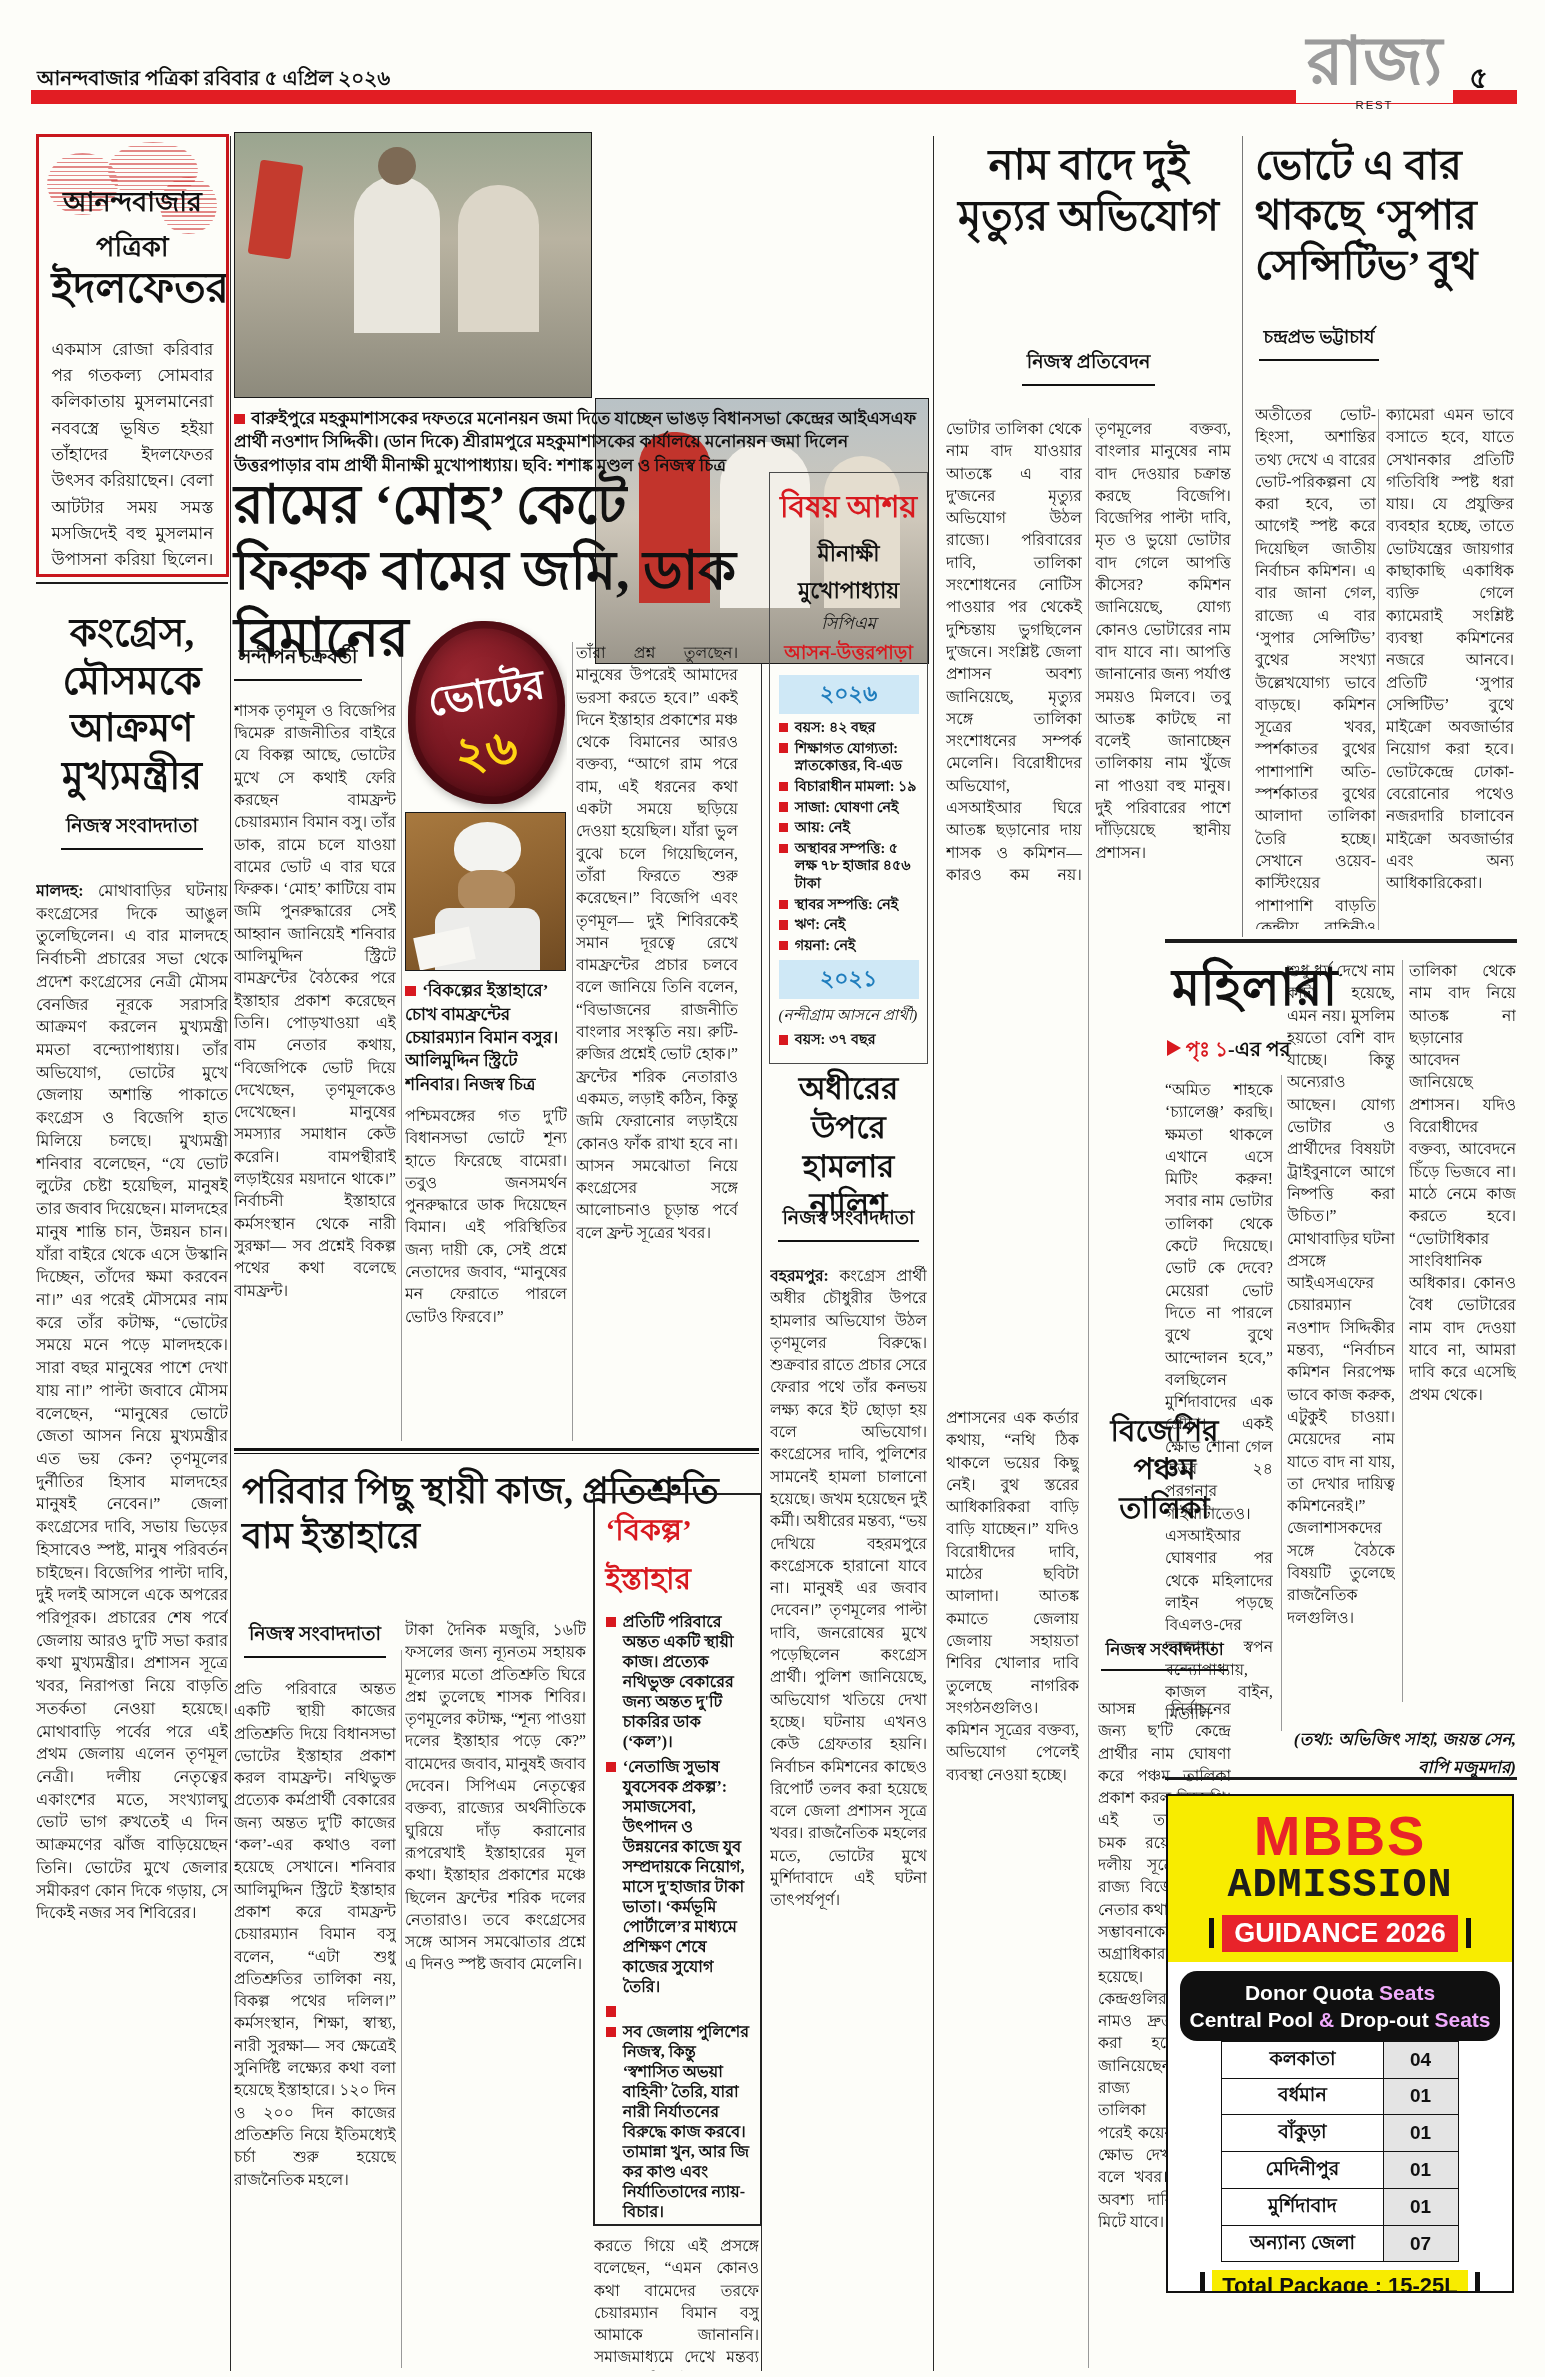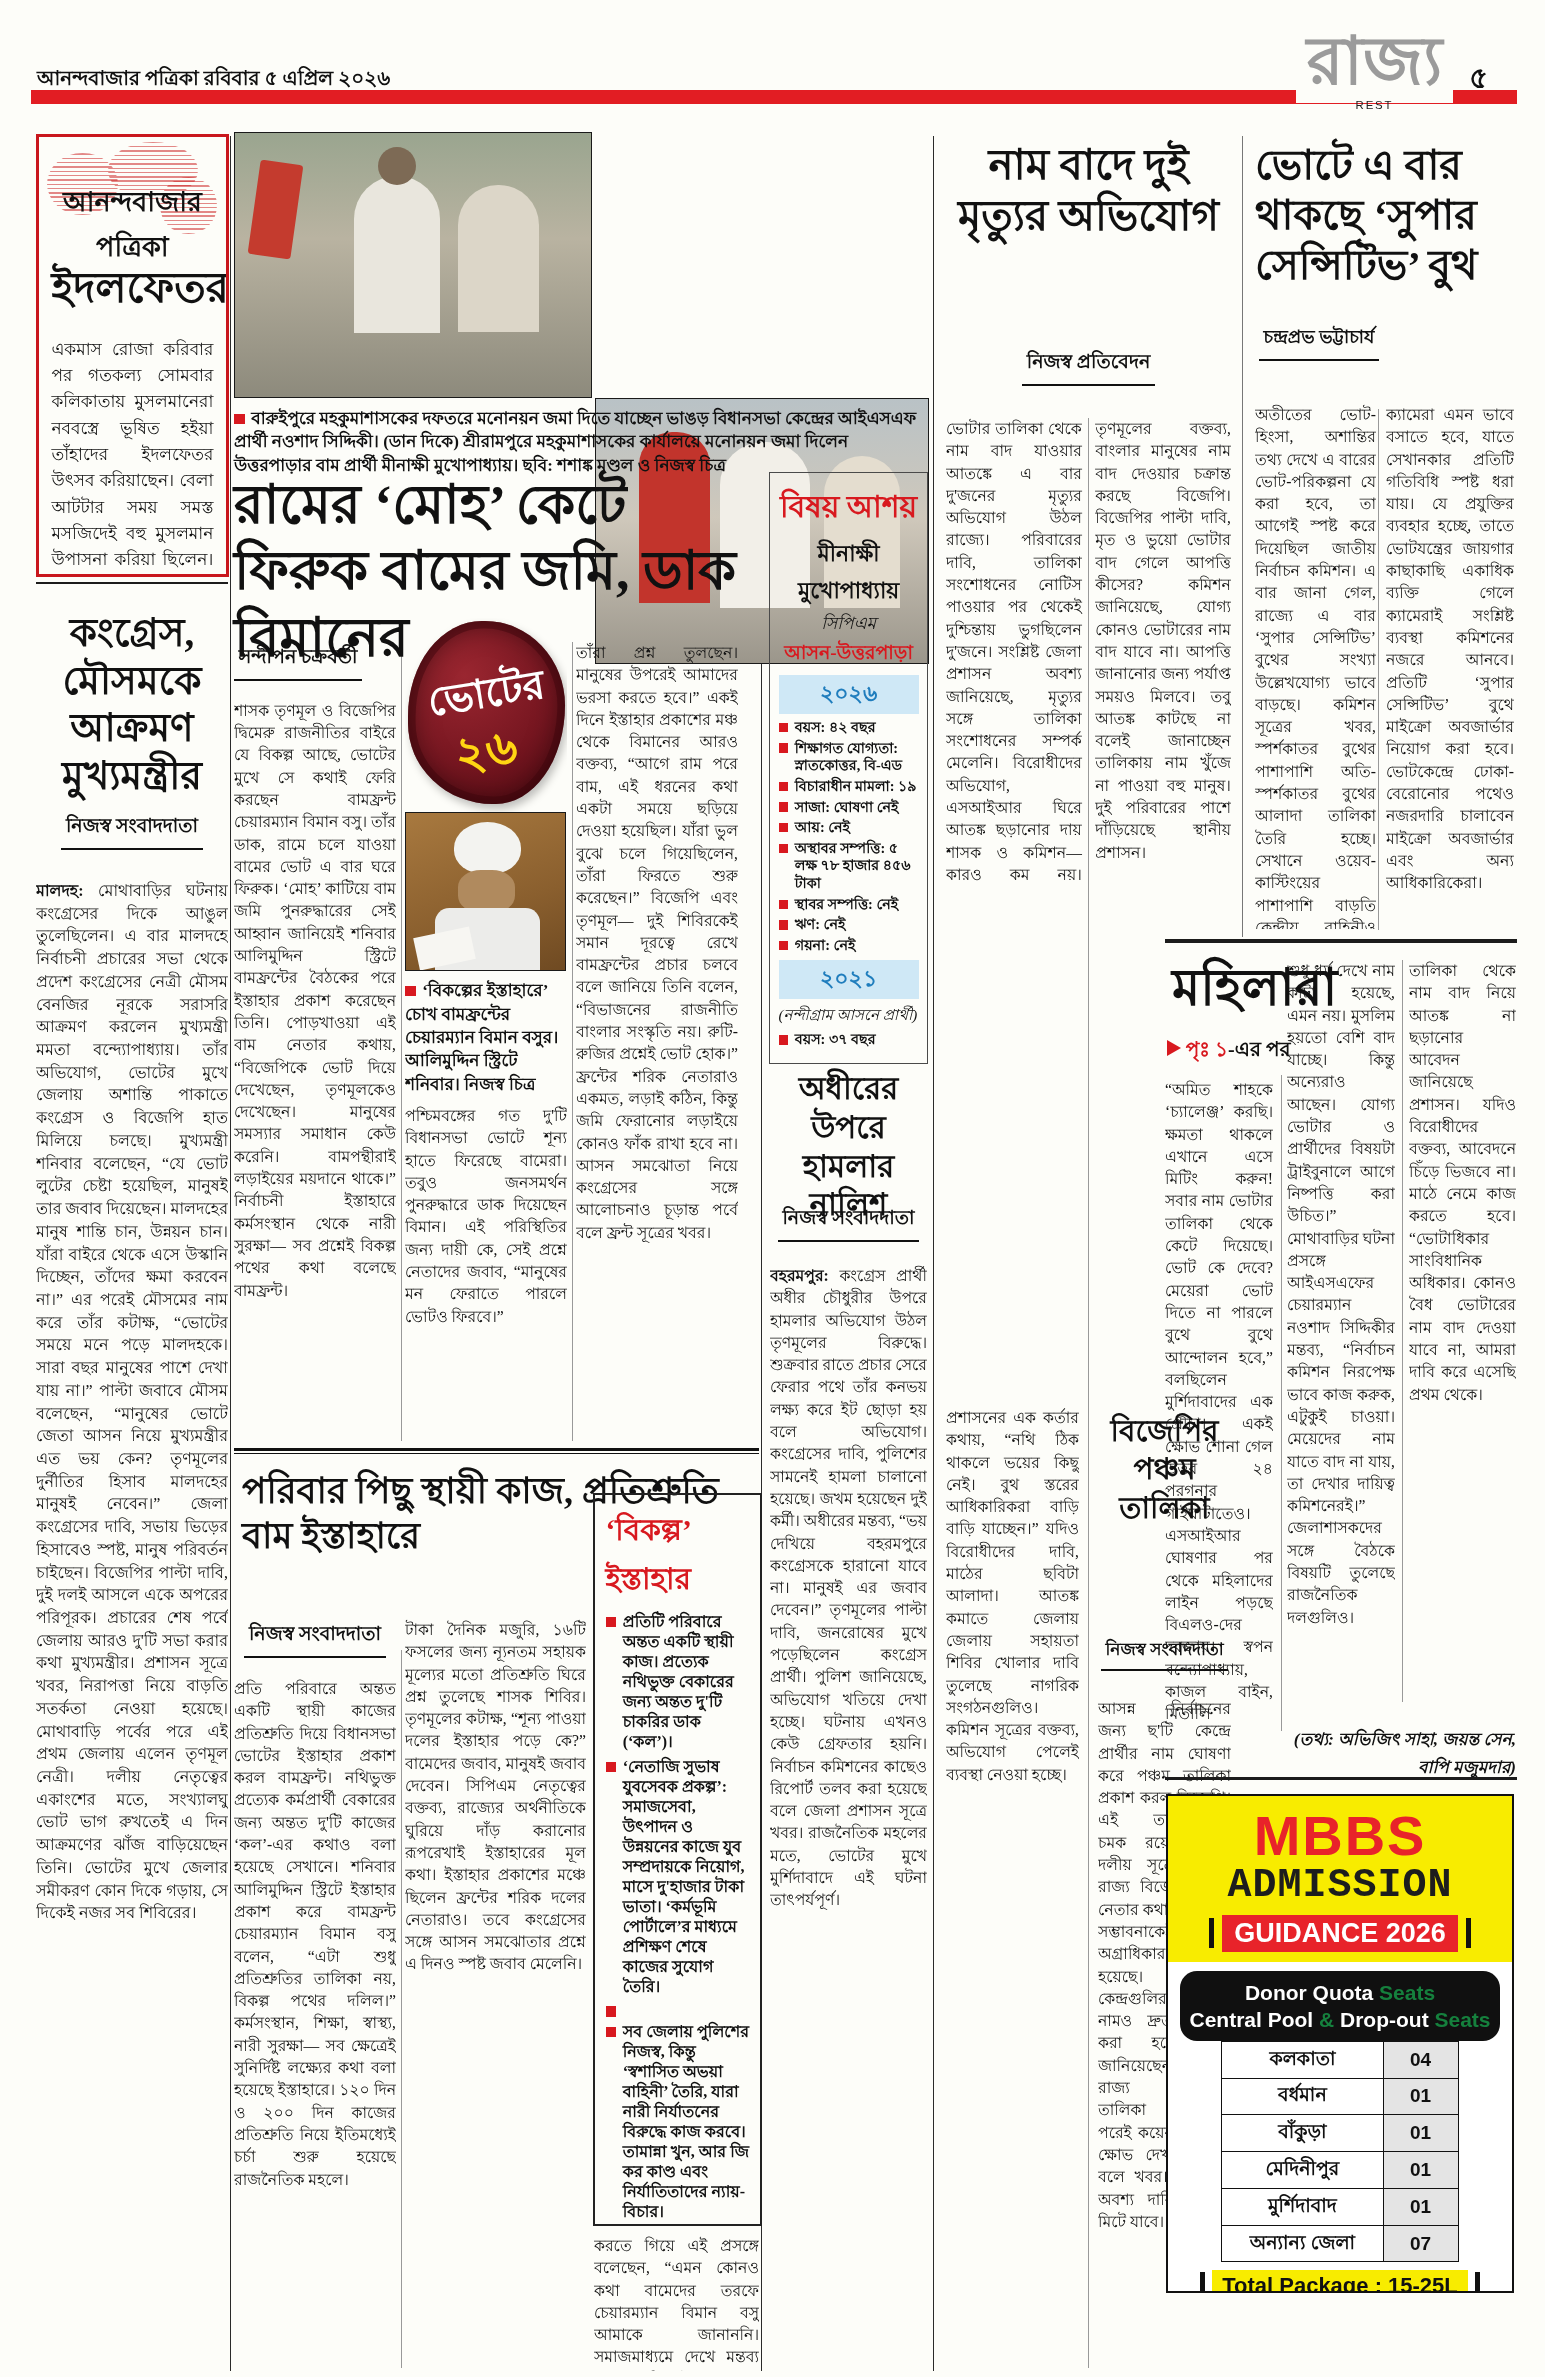--- a/index.html
+++ b/index.html
@@ -46,21 +46,21 @@
   #ad{border:2.9px solid #111;background:#fff;display:flex;flex-direction:column;overflow:hidden;
       font-family:"Liberation Sans", sans-serif;}
   #ad .yellow{background:#f8ec00;text-align:center;padding:12.4px 4.8px 10.5px;}
   #ad .mbbs{color:#e8232a;font-weight:900;font-size:56px;line-height:1;letter-spacing:1.9px;}
   #ad .adm{color:#1d1d1d;font-weight:900;font-size:40px;line-height:1.1;letter-spacing:1px;font-family:Liberation Mono, monospace;}
   #ad .guide-row{display:flex;align-items:center;justify-content:center;gap:7.6px;margin-top:6.7px;}
   #ad .gbar{width:5.7px;height:30px;background:#111;}
   #ad .guide{background:#e8232a;color:#fff;font-weight:900;font-size:27px;padding:2.9px 12.4px;}
   #ad .blackbox{background:#101010;color:#fff;border-radius:17px;margin:8.6px 12.4px 0;padding:7.6px 4.8px;text-align:center;
                 font-weight:900;font-size:21px;line-height:1.3;}
-  #ad .yel{color:#15803d;}
+  #ad .yel{color:#f0abfc;}
   #ad .conn{display:flex;justify-content:space-around;height:16px;}
   #ad .conn div{width:6.7px;background:#101010;}
   #ad table{border-collapse:collapse;margin:0 auto;}
   #ad td{border:1.4px solid #111;font-weight:bold;font-size:19px;text-align:center;padding:1.9px 8.6px;}
   #ad td.num{background:#e4e4e4;width:57px;font-family:"Liberation Sans", sans-serif;font-weight:900;}
   #ad .total-row{display:flex;align-items:center;justify-content:center;gap:6.7px;margin:7.6px 0 2.9px;}
   #ad .tbar{width:4.8px;height:27px;background:#111;}
   #ad .total{background:#f8ec00;font-weight:900;font-size:22px;padding:2.9px 10.5px;}
   .drule{border-top:3.3px solid #111;border-bottom:1.4px solid #111;height:2.4px;}
 </style>

